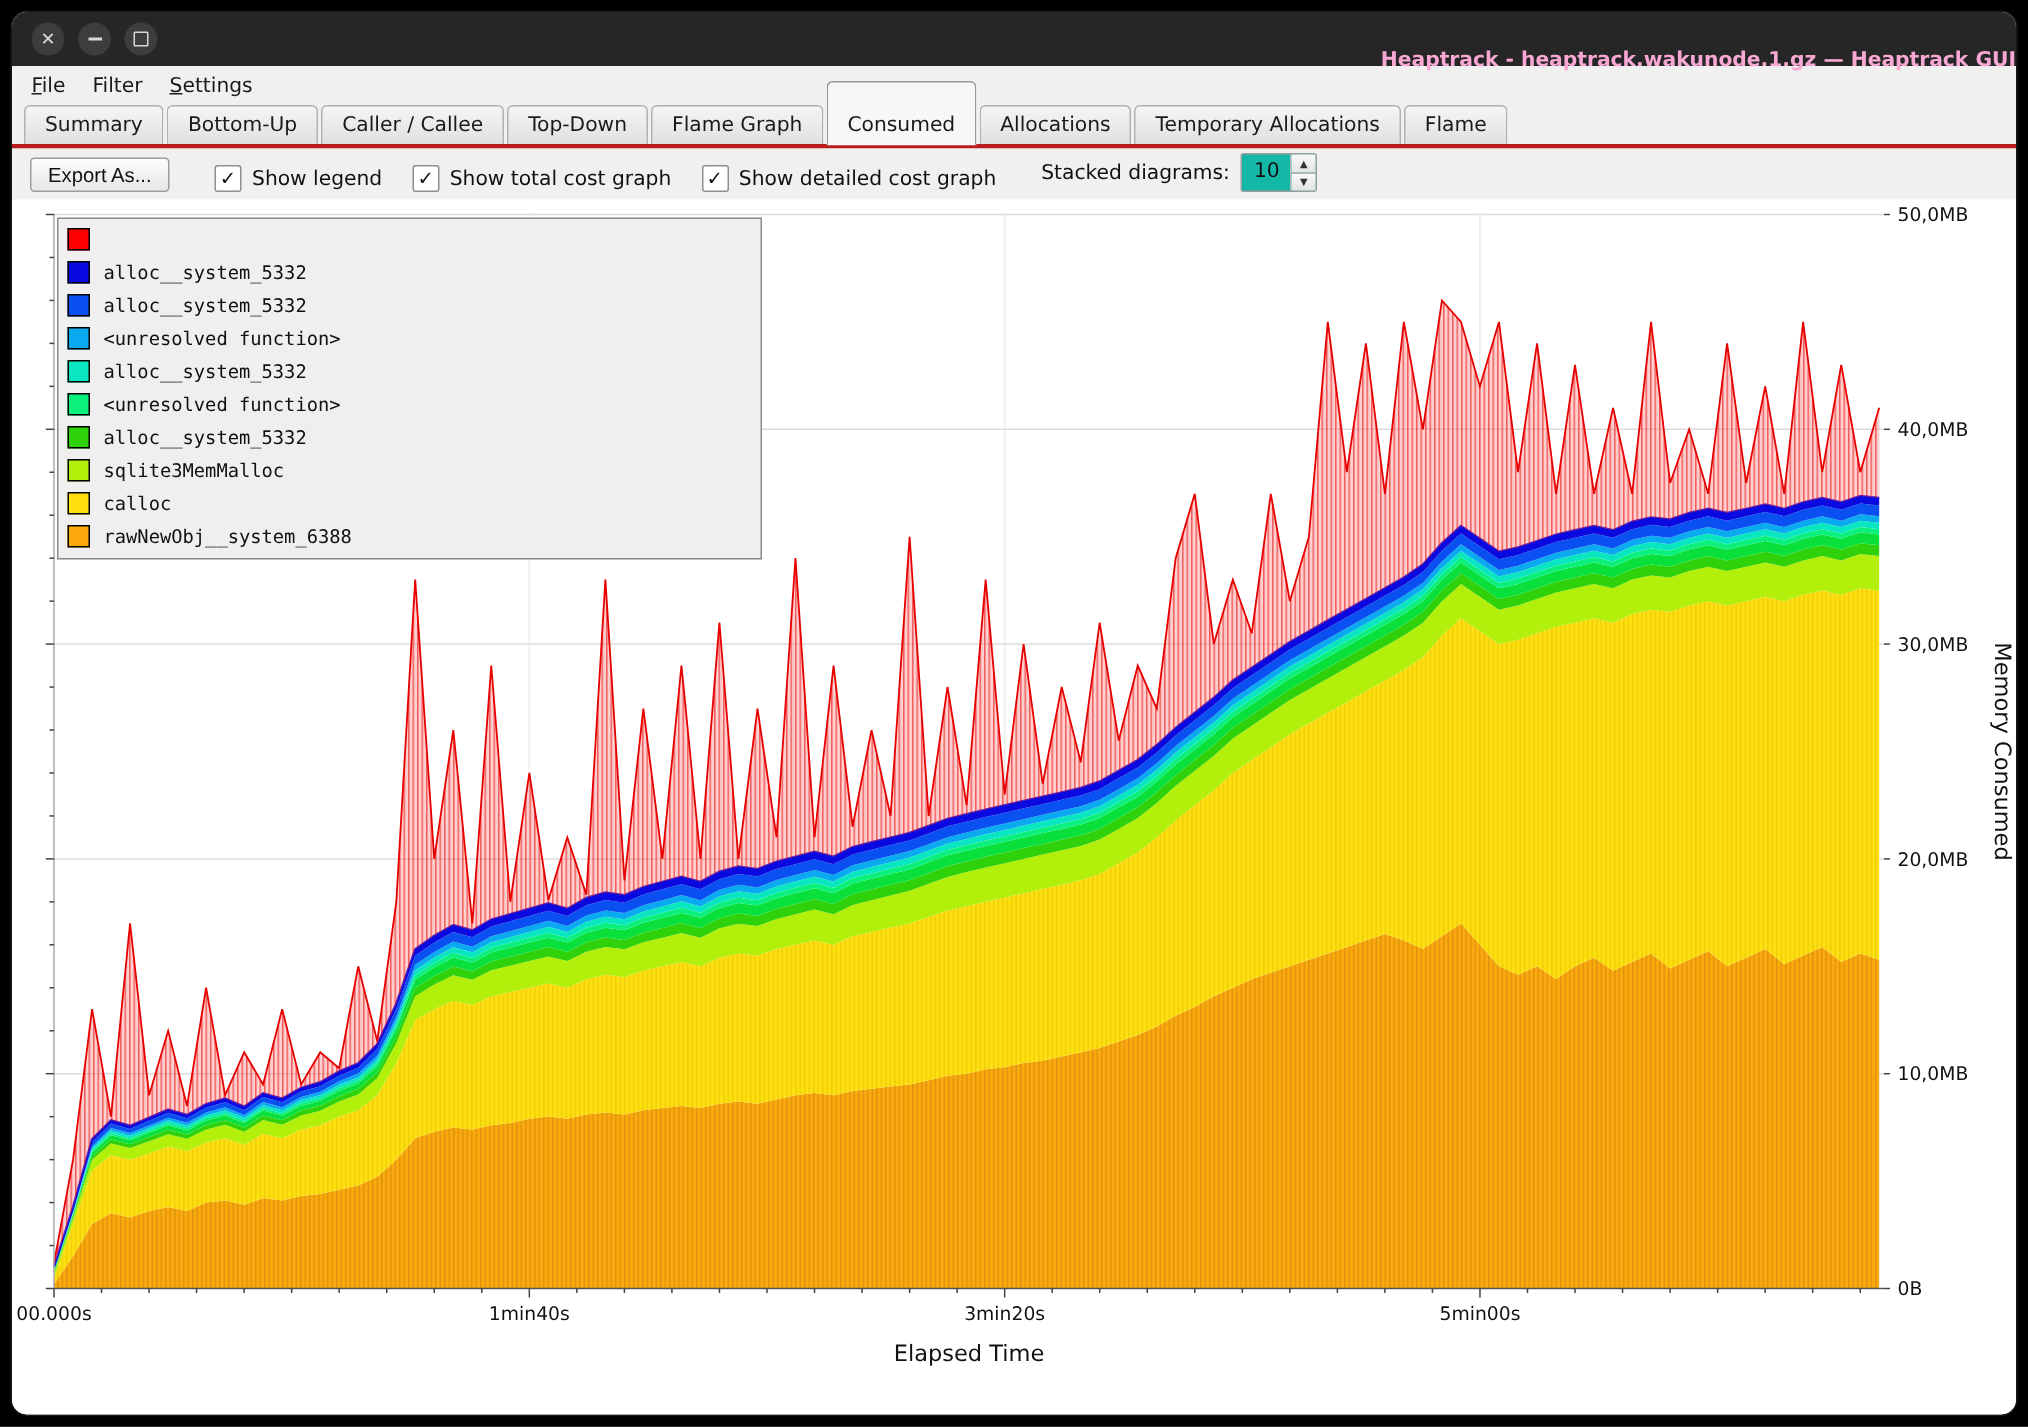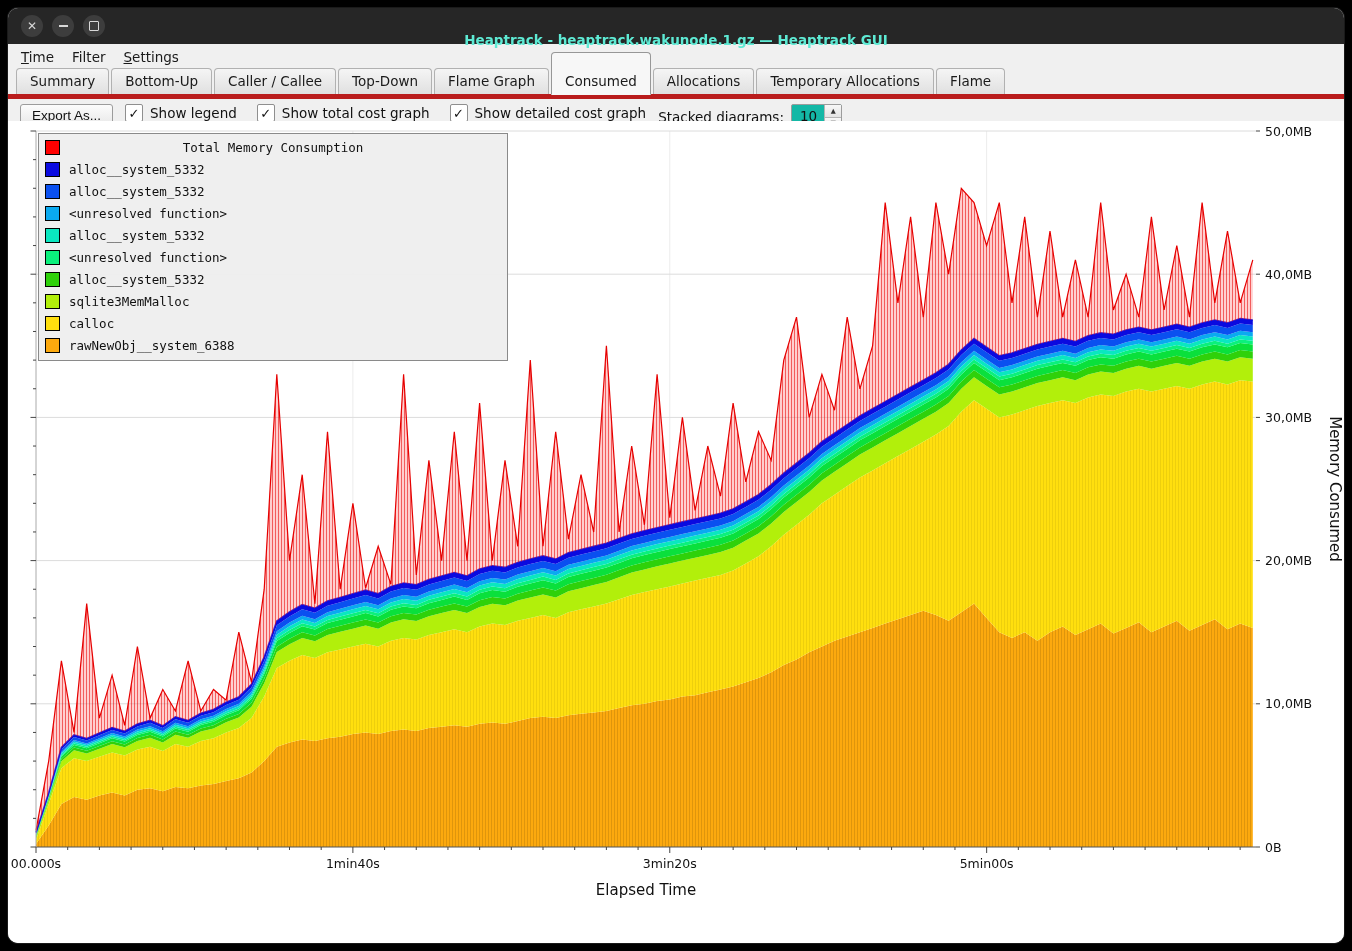--- a/index.html
+++ b/index.html
@@ -8,37 +8,37 @@
   .window{position:absolute;left:8px;top:8px;width:1336px;height:935px;border-radius:10px;
           overflow:hidden;background:#eff0f1;display:flex;flex-direction:column;
           box-shadow:0 0 0 1px #1a1a1a;}
   
   .titlebar{height:36px;flex:0 0 auto;background:#262626;display:flex;align-items:center;position:relative;}
   .win-controls{display:flex;gap:9px;margin-left:13px;z-index:2;}
   .win-btn{width:22px;height:22px;border-radius:50%;background:#3d3d3d;color:#d8d8d8;
            display:flex;align-items:center;justify-content:center;font-size:12px;line-height:1;cursor:default;}
   .glyph-min{width:9px;height:2px;background:#d8d8d8;}
   .glyph-max{width:8px;height:8px;border:1.5px solid #d8d8d8;border-radius:1px;}
-  .title-text{position:absolute;left:0;right:0;text-align:center;font-weight:bold;
-              font-size:13.5px;color:#5eead4;pointer-events:none;margin-top:28px;}
+  .title-text{position:absolute;left:0;right:0;text-align:right;font-weight:bold;
+              font-size:13.5px;color:#f9a8d4;pointer-events:none;margin-top:28px;}
   
   .menubar{display:flex;background:#f0f0f0;padding:1px 4px;font-size:13.5px;color:#1a1a1a;flex:0 0 auto;}
   .menu-item{padding:4px 9px;}
   .menubar .menu-item:nth-child(1)::first-letter,
   .menubar .menu-item:nth-child(3)::first-letter{text-decoration:underline;}
   
   .tabbar{display:flex;align-items:flex-end;background:#f0f0f0;padding:3px 4px 0 8px;
-          border-bottom:5px solid #b91c1c;flex:0 0 auto;height:29px;box-sizing:border-box;}
+          border-bottom:3px solid #b91c1c;flex:0 0 auto;height:29px;box-sizing:border-box;}
   .tab{padding:4px 13px 5px;font-size:13.5px;color:#1a1a1a;background:linear-gradient(#f5f5f5,#e0e0e0);
        border:1px solid #b1b1b1;border-bottom:none;border-radius:4px 4px 0 0;margin-right:2px;white-space:nowrap;}
   .tab.active{background:#f7f7f7;margin-bottom:-1px;border-bottom:1px solid #f7f7f7;
               border-color:#979797;border-bottom-color:#f7f7f7;padding-top:20px;}
   
-  .toolbar{display:flex;align-items:flex-start;gap:12px;padding:5px 12px;background:#f0f0f0;
-           flex:0 0 auto;font-size:13.5px;color:#111;height:22px;box-sizing:border-box;}
+  .toolbar{display:flex;align-items:flex-end;gap:30px;padding:5px 12px;background:#f0f0f0;
+           flex:0 0 auto;font-size:13.5px;color:#111;height:34px;box-sizing:border-box;}
   .btn{background:linear-gradient(#fcfcfc,#e7e7e7);border:1px solid #9c9c9c;border-radius:3px;
        padding:3px 11px;font-size:13.5px;color:#111;}
   .checkbox{display:flex;align-items:center;gap:7px;}
   .cb-box{width:16px;height:16px;background:#fff;border:1px solid #8f8f8f;border-radius:2px;
           display:flex;align-items:center;justify-content:center;font-size:13px;font-weight:bold;color:#111;line-height:1;}
   .stack-group{display:flex;align-items:center;gap:7px;}
   .spin{display:flex;border:1px solid #9c9c9c;background:#14b8a6;border-radius:2px;height:24px;align-items:stretch;}
   .spin-val{padding:3px 7px 0 8px;font-size:13.5px;min-width:16px;}
   .spin-btns{display:flex;flex-direction:column;border-left:1px solid #b5b5b5;}
   .spin-btn{flex:1;width:16px;display:flex;align-items:center;justify-content:center;
@@ -67,21 +67,21 @@
             <span class="glyph-min"></span>
           </div>
         <div class="win-btn">
             <span class="glyph-max"></span>
           </div>
       </div>
       <div class="title-text">Heaptrack - heaptrack.wakunode.1.gz — Heaptrack GUI</div>
     </div>
 
     <div class="menubar">
-        <div class="menu-item">Time</div>
+        <div class="menu-item">File</div>
         <div class="menu-item">Filter</div>
         <div class="menu-item">Settings</div>
       </div>
 
     <div class="tabbar">
         <div class="tab">Summary</div>
         <div class="tab">Bottom-Up</div>
         <div class="tab">Caller / Callee</div>
         <div class="tab">Top-Down</div>
         <div class="tab">Flame Graph</div>
@@ -246,21 +246,20 @@
             <text x="1257" y="300.90000000000003" text-anchor="start" font-size="12.5" fill="#111">30,0MB</text>
             <text x="1257" y="157.69999999999993" text-anchor="start" font-size="12.5" fill="#111">40,0MB</text>
             <text x="1257" y="14.5" text-anchor="start" font-size="12.5" fill="#111">50,0MB</text>
             <text x="638" y="774" text-anchor="middle" font-size="15" fill="#111">Elapsed Time</text>
             <text x="1322" y="368" text-anchor="middle" font-size="15" fill="#111" transform="rotate(90 1322 368)">Memory Consumed</text>
           </g>
         </svg>
       <div class="legend">
           <div class="legend-row legend-title-row">
             <span class="legend-swatch" style="background: rgb(255, 0, 0);"></span>
-            <span class="legend-label">Total Memory Consumption</span>
           </div>
           <div class="legend-row">
             <span class="legend-swatch" style="background: rgb(10, 10, 224);"></span>
             <span class="legend-label">alloc__system_5332</span>
           </div>
           <div class="legend-row">
             <span class="legend-swatch" style="background: rgb(10, 80, 240);"></span>
             <span class="legend-label">alloc__system_5332</span>
           </div>
           <div class="legend-row">

